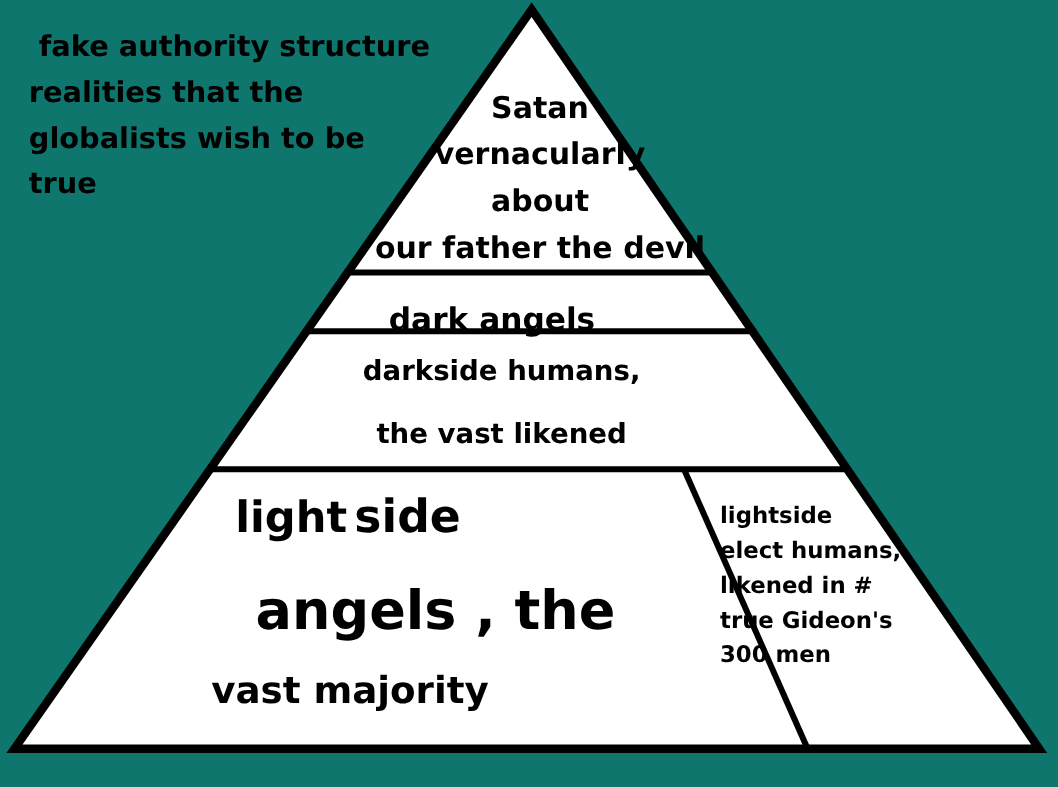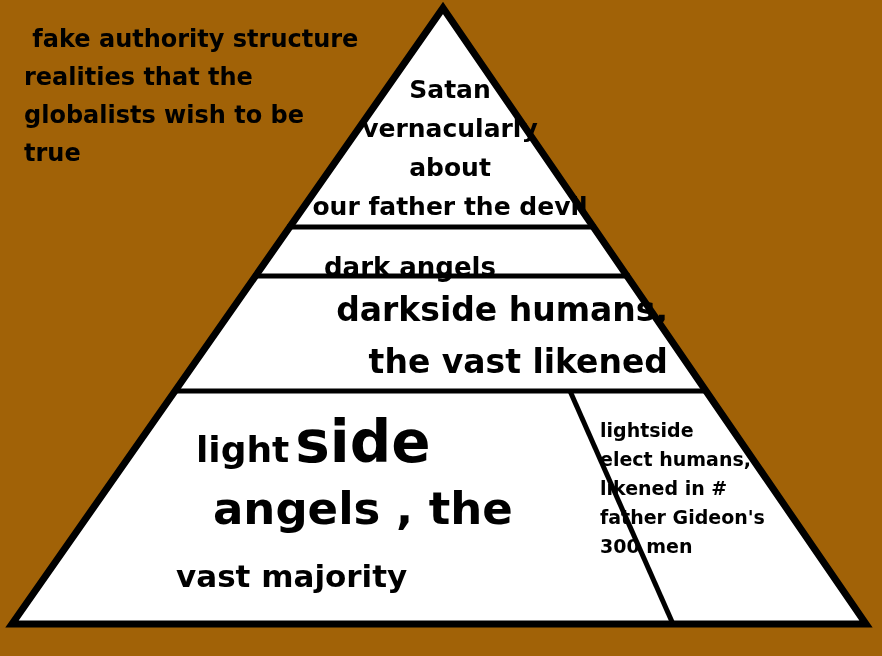--- a/index.html
+++ b/index.html
@@ -1,20 +1,20 @@
 <!DOCTYPE html>
 <html><head>
 <meta charset="utf-8">
 <style>
   html, body { margin: 0; padding: 0; background: #ffffff; }
   .canvas {
     position: relative;
     width: 882px;
     height: 656px;
-    background: #a16207;
+    background: #0f766e;
     overflow: hidden;
     font-family: "DejaVu Sans", sans-serif;
     font-weight: 700;
     color: #000000;
   }
   .canvas svg { position: absolute; left: 0; top: 0; z-index: 0; }
   .txt { position: absolute; z-index: 1; }
 
   .caption {
     left: 24px; top: 20px;
@@ -32,27 +32,27 @@
   }
 
   .tier-dark-angels {
     left: 265px; top: 252px; width: 290px;
     text-align: center;
     font-size: 26px;
   }
 
   .tier-darkside {
     left: 168px; top: 284px; width: 500px;
-    text-align: right;
-    font-size: 33px;
+    text-align: center;
+    font-size: 23px;
     line-height: 52px;
   }
 
   .ls-line1 { left: 196px; top: 408px; font-size: 36px; }
-  .ls-line1 .big { font-size: 58px; margin-left: 6px; }
+  .ls-line1 .big { font-size: 38px; margin-left: 6px; }
   .ls-line2 { left: 213px; top: 482px; font-size: 45px; }
   .ls-line3 { left: 176px; top: 558px; font-size: 31px; }
 
   .tier-elect {
     left: 600px; top: 416px; width: 180px;
     font-size: 19px;
     line-height: 29px;
   }
 </style>
 </head>
@@ -94,17 +94,17 @@
   <div class="txt ls-line1">
     <span>light</span><span class="big">side</span>
   </div>
   <div class="txt ls-line2">angels , the</div>
   <div class="txt ls-line3">vast majority</div>
 
   <div class="txt tier-elect">
     <div>lightside</div>
     <div>elect humans,</div>
     <div>likened in #</div>
-    <div>father Gideon's</div>
+    <div>true Gideon's</div>
     <div>300 men</div>
   </div>
 
 </div>
 
 </body></html>

